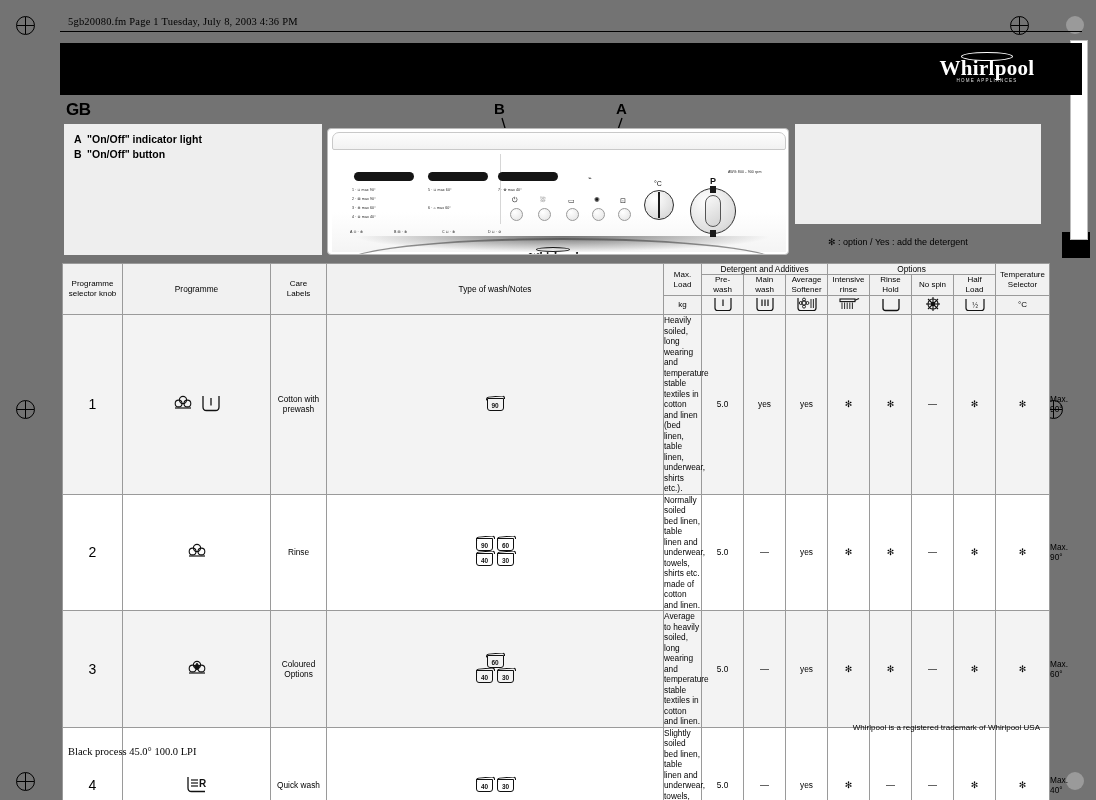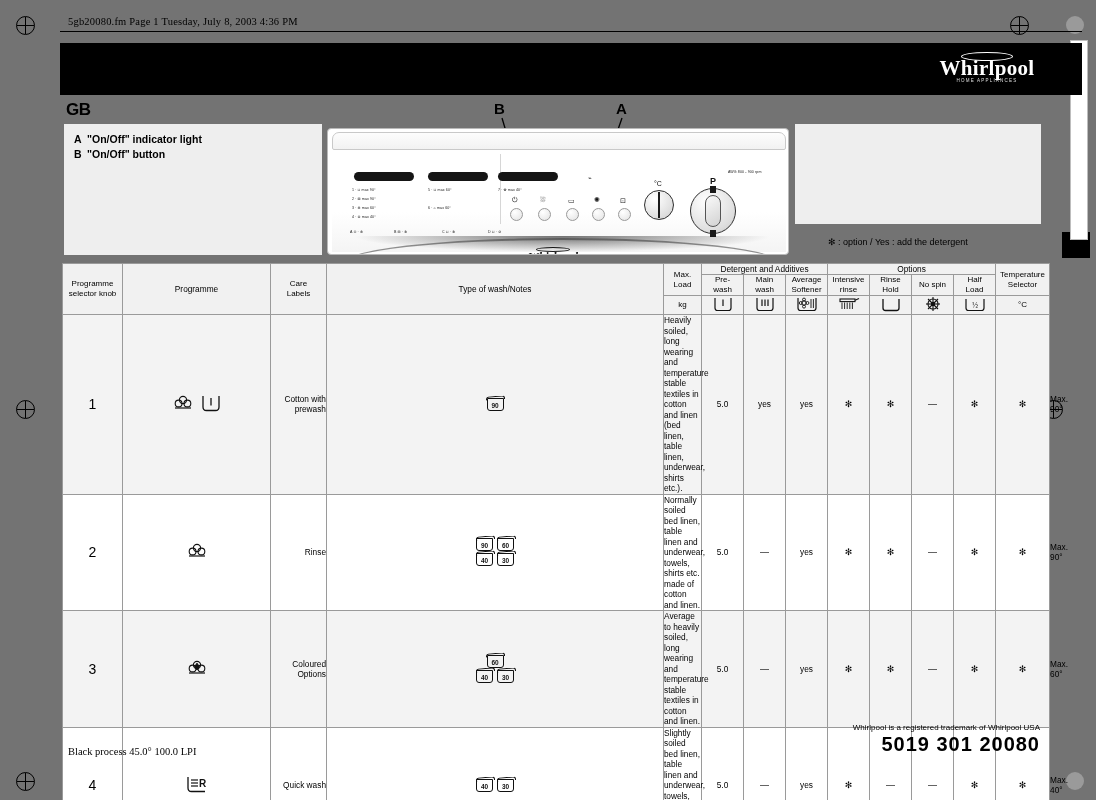--- a/index.html
+++ b/index.html
@@ -263,21 +263,21 @@
   .c-det   { width: 42px; }
   .c-opt   { width: 42px; }
   .c-temp  { width: 54px; }
 
   .row-odd  { background: #f3f3f3; }
   .row-even { background: #ffffff; }
 
   td.knobcell {
     text-align:center; font-size:14px; font-weight:bold; height:32px;
   }
-  td.progname { text-align:right; font-size:8.3px; line-height:10px; padding:2px 3px; }
+  td.progname { text-align:center; font-size:8.3px; line-height:10px; padding:2px 3px; }
   td.symcell  { text-align:center; padding:1px 2px; }
   td.carecell { text-align:center; padding:2px; line-height:1; }
   td.notes    { padding:3px 5px; font-size:8.3px; line-height:10.5px; }
   td.val      { text-align:center; font-size:8.3px; }
   td.val.temp { font-size:8.3px; }
 
   
   .tub {
     display:inline-block;
     width: 17px; height: 13px;
@@ -683,15 +683,14 @@
           <td class="val"><span class="dash">—</span></td>
           <td class="val"><span class="dash">—</span></td>
           <td class="val"><span class="star">✻</span></td>
           <td class="val"><span class="star">✻</span></td>
           <td class="val temp">Max. 40°</td>
         </tr>
       </tbody>
   </table>
 
   <div class="foot-tm">Whirlpool is a registered trademark of Whirlpool USA</div>
-  <div class="foot-code">5019 301 20080</div>
   <div class="bottomslug">Black process 45.0° 100.0 LPI</div>
 </div>
 
 </body></html>

